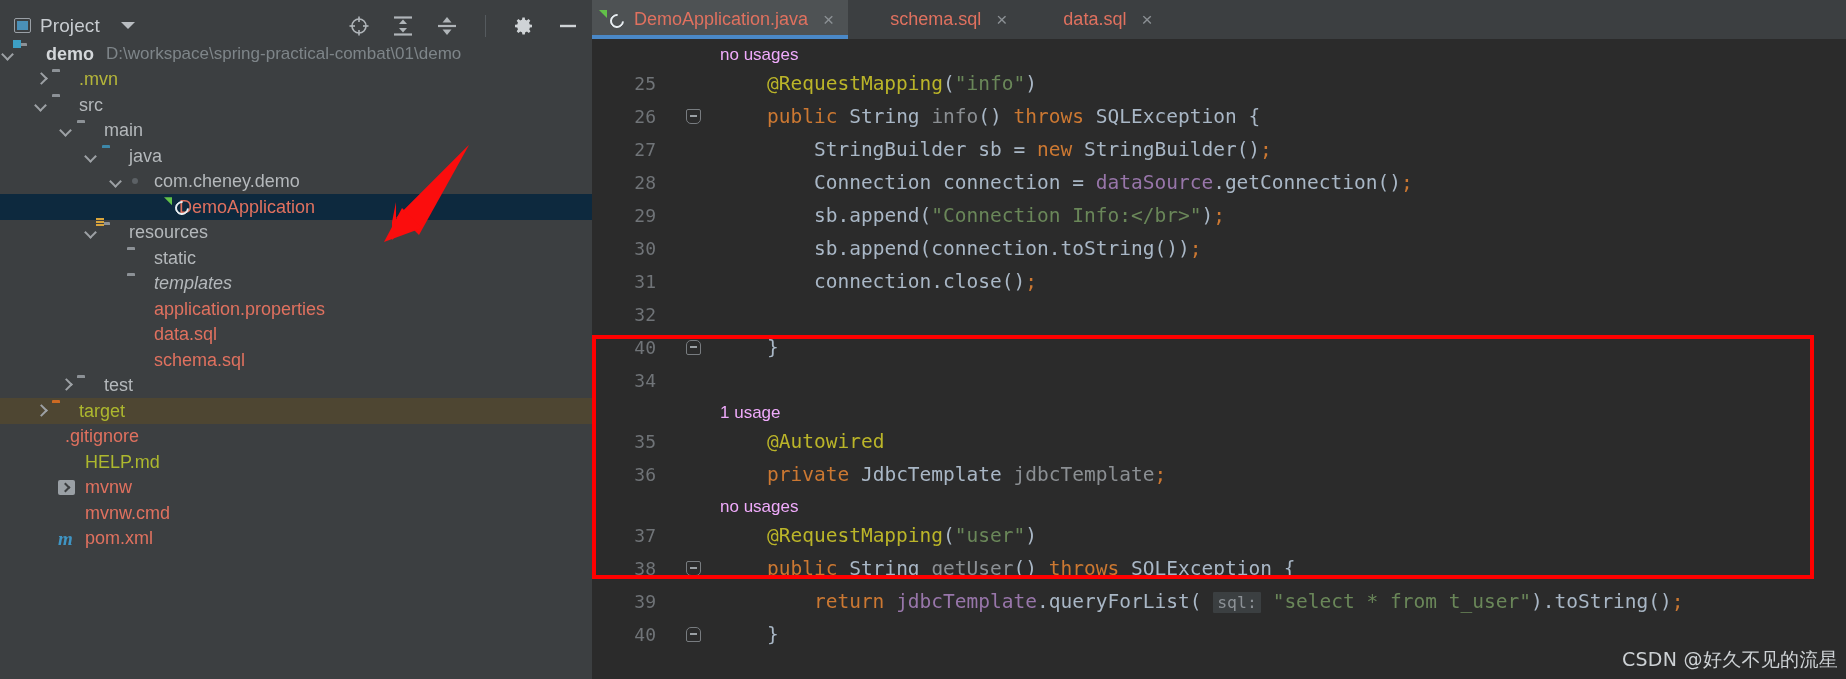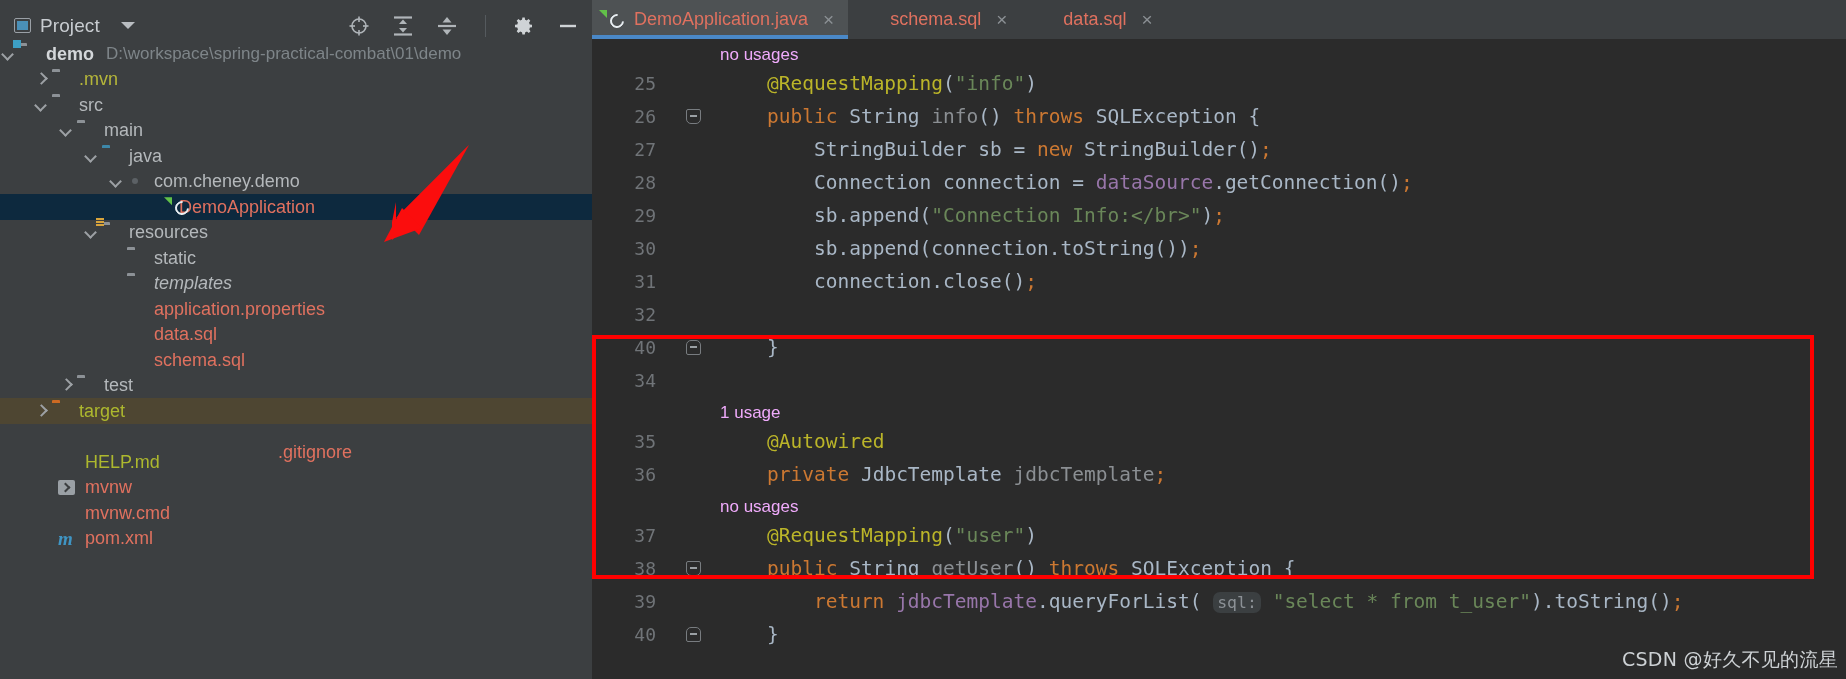--- a/index.html
+++ b/index.html
@@ -394,21 +394,21 @@
   .str    { color: #6a8759; }
   .cls    { color: #a9b7c6; }
   .pln    { color: #a9b7c6; }
   .fld    { color: #9876aa; }
   .dim    { color: #8b8f93; }
   .punct  { color: #a9b7c6; }
   .semi   { color: #cc7832; }
   .inlay  {
     color: #8c9196;
     background: #3b3f41;
-    border-radius: 7px;
+    border-radius: 1px;
     padding: 1px 4px;
     font-size: 16.5px;
   }
 
   
   .redbox {
     position: absolute;
     border: 4px solid #ff0000;
     pointer-events: none;
     z-index: 30;
@@ -571,21 +571,21 @@
         <span class="ic"><span class="fold"></span></span>
         <span class="lbl c-grey">test</span>
       </div>
 
       <div class="row hl-target" style="padding-left:33px;">
         <span class="arrow right"></span>
         <span class="ic"><span class="fold orange"></span></span>
         <span class="lbl c-olive">target</span>
       </div>
 
-      <div class="row" style="padding-left:38px;flex-direction:column;">
+      <div class="row" style="padding-left:38px;">
         <span class="ic">
           <span class="doc"><span class="corner"></span><span class="gitbadge"></span></span>
         </span>
         <span class="lbl c-salmon">.gitignore</span>
       </div>
 
       <div class="row" style="padding-left:58px;">
         <span class="ic">
           <span class="doc"><span class="corner"></span><span class="mdbadge">MD</span></span>
         </span>

